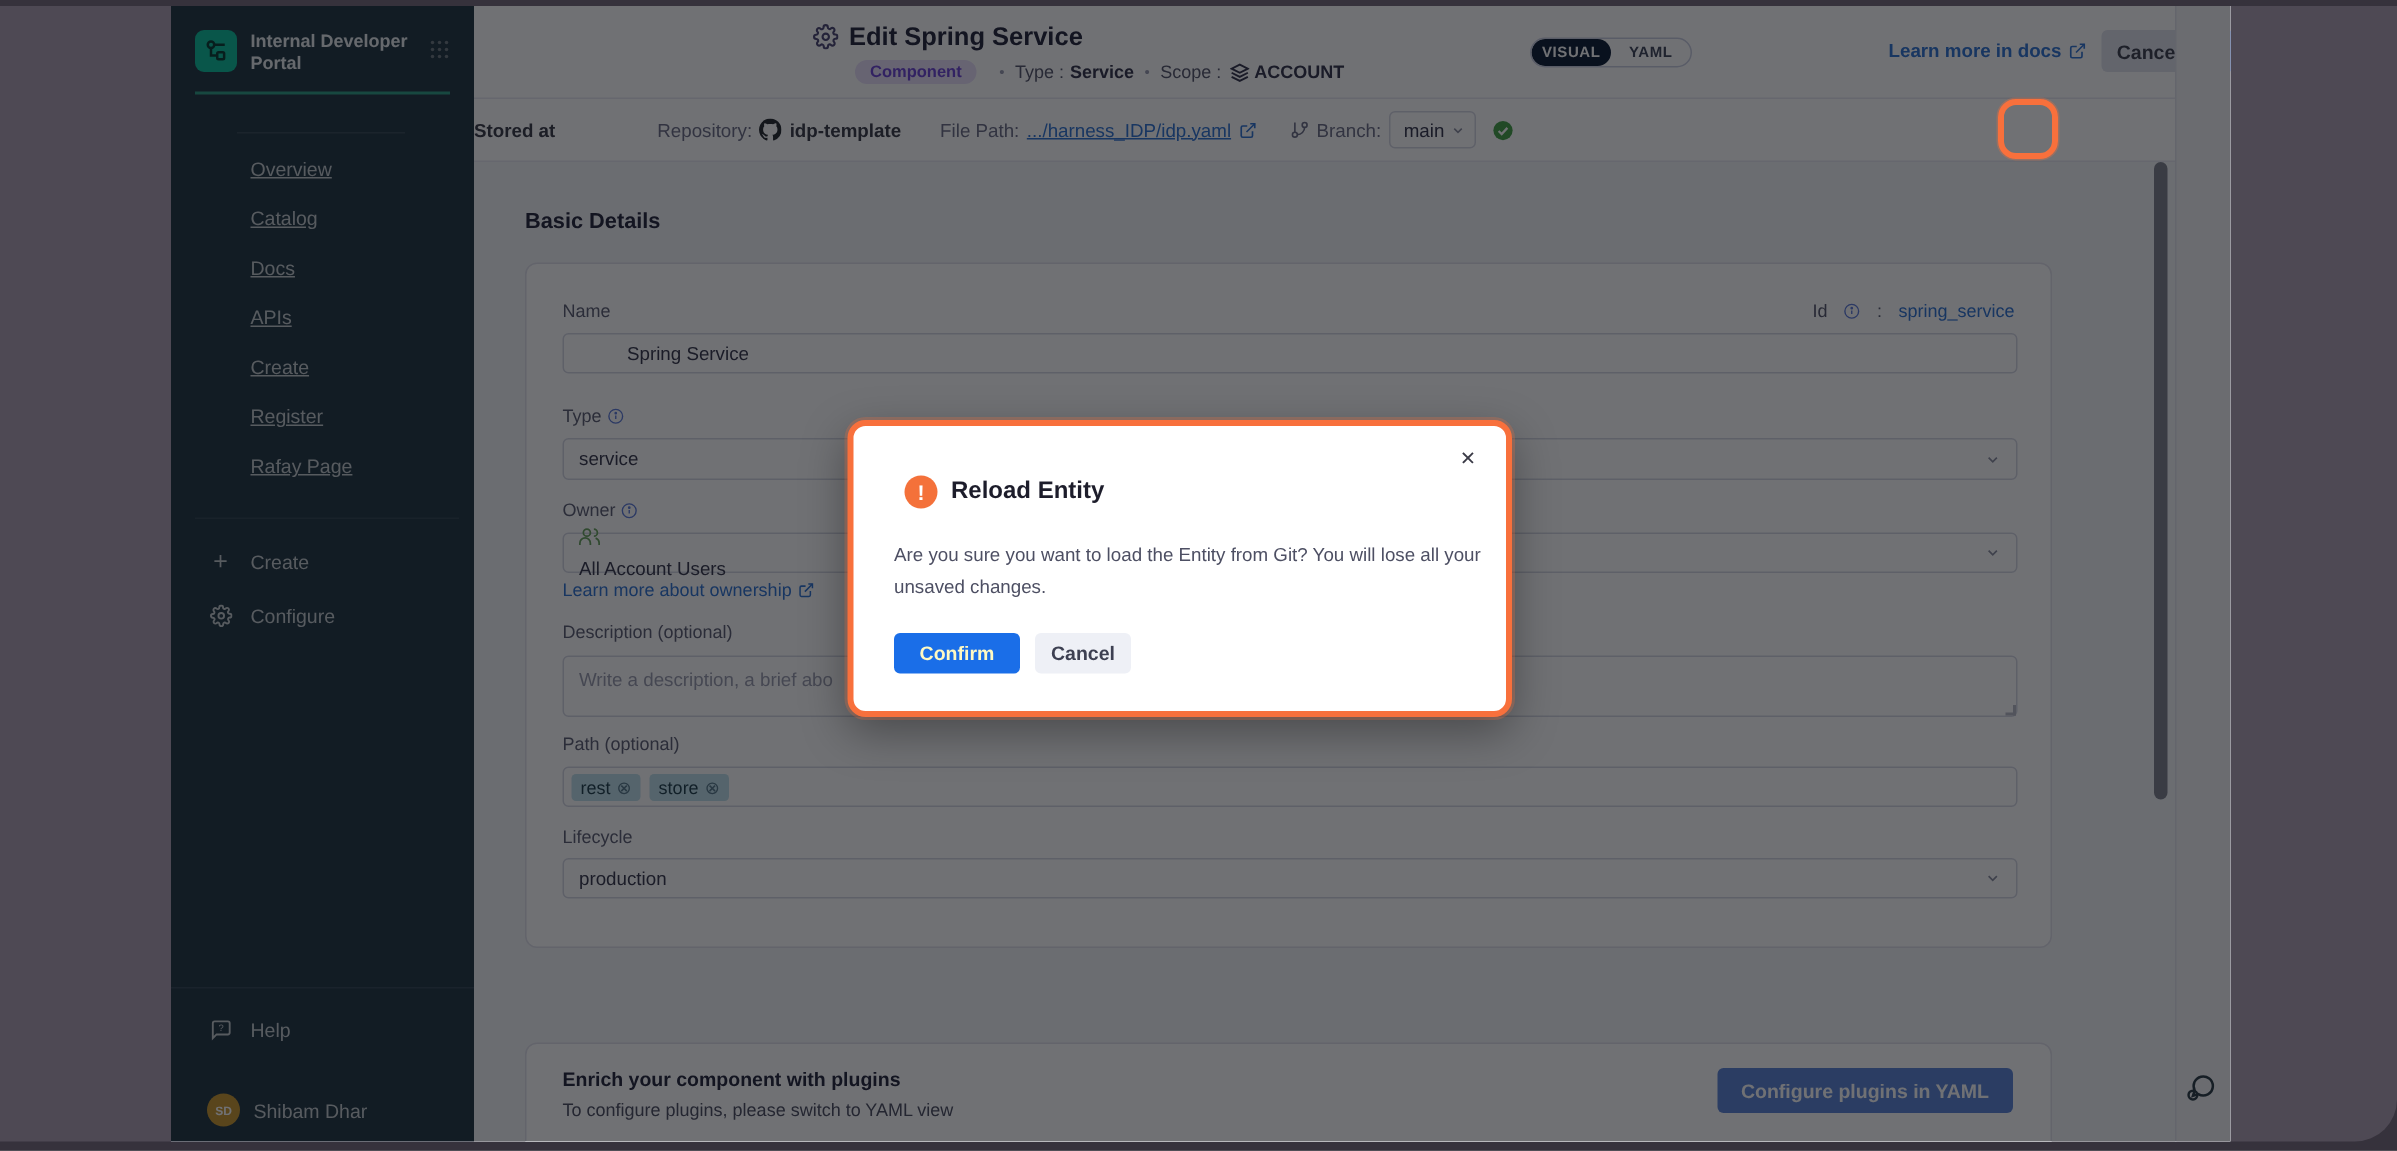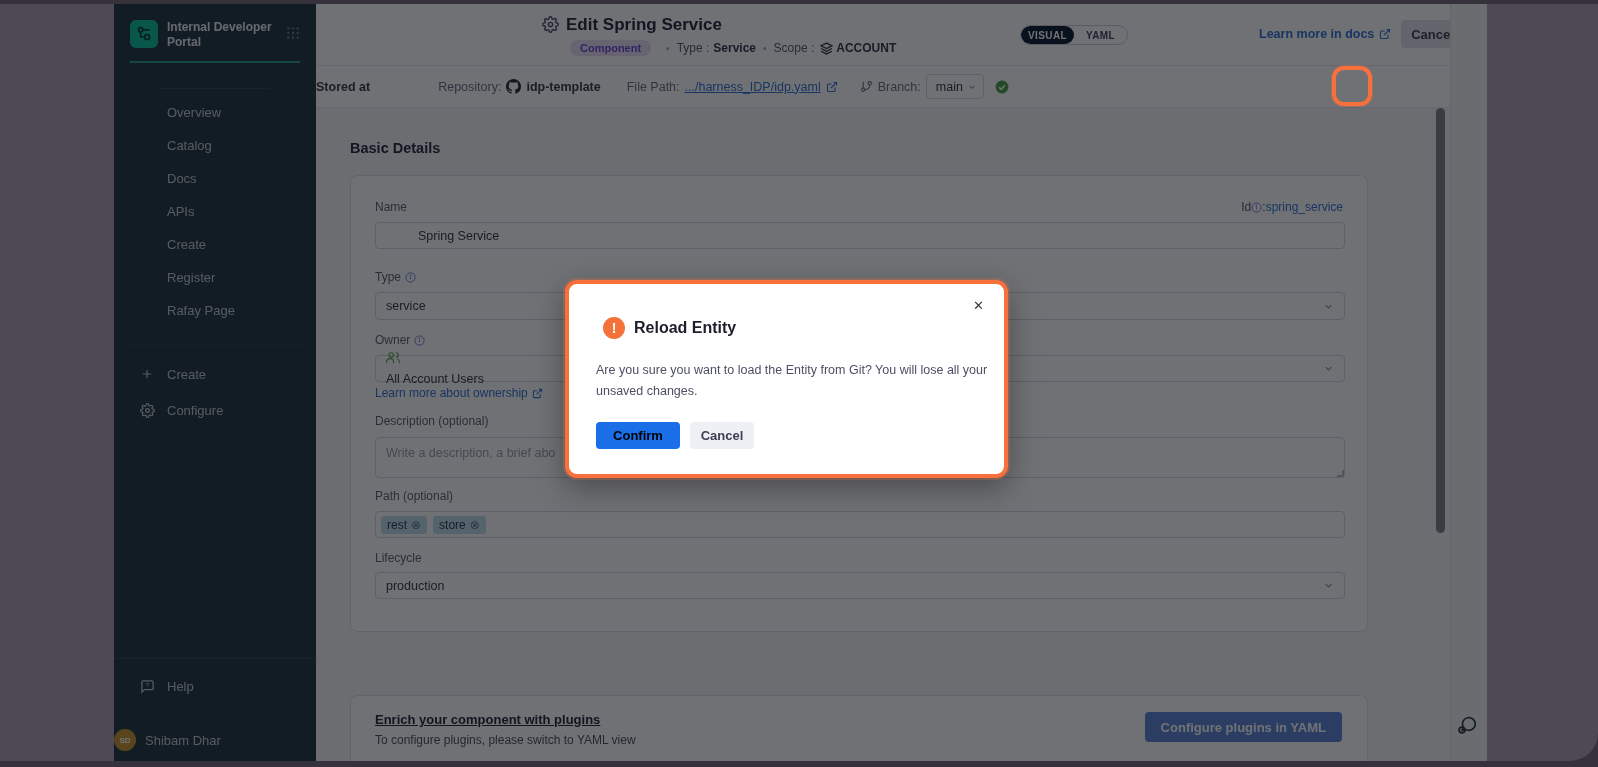--- a/index.html
+++ b/index.html
@@ -10,26 +10,26 @@
 
   
   .sidebar { position:absolute; left:0; top:0; width:202px; height:100%; background:#203542; z-index:1; }
   .logo-row { position:absolute; left:16px; top:16px; width:170px; display:flex; align-items:flex-start; }
   .logo-box { width:28px; height:28px; border-radius:6px; background:#0bbf9b; flex:0 0 auto; display:flex; align-items:center; justify-content:center; }
   .logo-title { margin-left:9px; color:#e8edef; font-size:12px; font-weight:bold; line-height:15px; white-space:pre-line; width:105px; }
   .grid-icon { margin-left:auto; margin-top:6px; }
   .logo-underline { position:absolute; left:16px; top:57px; width:170px; height:2px; background:#2c9e83; }
   .nav-divider { position:absolute; left:44px; top:84px; width:112px; height:1px; background:rgba(255,255,255,0.10); }
   .nav { position:absolute; left:0; top:92px; width:100%; }
-  .nav-item { height:33px; line-height:33px; padding-left:53px; color:#c4cbce; font-size:13px; cursor:pointer; }
+  .nav-item { height:33px; line-height:33px; padding-left:53px; color:#c4cbce; font-size:13px; cursor:pointer;text-decoration:underline; }
   .side-divider2 { position:absolute; left:16px; top:341px; width:176px; height:1px; background:rgba(255,255,255,0.08); }
   .side-action { position:absolute; left:0; width:100%; height:32px; display:flex; align-items:center; color:#c4cbce; font-size:13px; cursor:pointer; }
   .side-action .ic { width:16px; margin-left:26px; margin-right:11px; display:flex; }
   .side-bottom-divider { position:absolute; left:0; top:654px; width:202px; height:1px; background:rgba(255,255,255,0.09); }
-  .avatar { width:22px; height:22px; border-radius:50%; background:#c9972e; color:#fff; font-size:8px; font-weight:bold; display:flex; align-items:center; justify-content:center; margin-right:9px; }
+  .avatar { width:22px; height:22px; border-radius:50%; background:#c9972e; color:#fff; font-size:8px; font-weight:bold; display:flex; align-items:center; justify-content:center; margin-left:24px; margin-right:9px; }
 
   
   .header { position:absolute; left:202px; top:0; width:1134px; height:62px; background:#ffffff; border-bottom:1px solid #e6e7f0; z-index:1; }
   .h-title { position:absolute; left:250px; top:11px; font-size:17px; font-weight:bold; color:#23243a; }
   .gear-hd { position:absolute; left:226px; top:12px; }
   .badge-row { position:absolute; left:254px; top:36px; display:flex; align-items:center; font-size:12px; color:#55566b; }
   .comp-badge { background:#e9e0fb; color:#6d44d4; font-size:11px; font-weight:bold; border-radius:9px; padding:2px 10px; margin-right:8px; }
   .dot-sep { color:#9a9cb0; margin:0 7px; font-size:10px; }
   .bold-val { color:#33344a; font-weight:bold; margin-left:4px; }
   .scope-ic { margin:0 3px 0 6px; display:inline-flex; vertical-align:-2px; }
@@ -51,48 +51,48 @@
   
   .content { position:absolute; left:202px; top:104px; width:1134px; bottom:0; background:#f4f5f8; z-index:1; }
   .section-title { position:absolute; left:34px; top:32px; font-size:14.5px; font-weight:bold; color:#23243a; }
   .card { position:absolute; left:34px; width:1018px; background:#fff; border:1px solid #dfe0ea; border-radius:8px; }
   .card1 { top:67px; height:457px; }
   .card2 { top:587px; height:200px; }
   .f-label { position:absolute; left:24px; font-size:12px; color:#5c5e72; display:flex; align-items:center; gap:4px; }
   .f-input { position:absolute; left:24px; width:970px; height:27px; border:1px solid #d5d7e3; border-radius:4px; background:#fff; font-size:12.5px; color:#35364a; padding:0 10px; font-family:"Liberation Sans",sans-serif; display:flex; align-items:center; }
   input.f-input { display:block; line-height:25px;padding-left:42px; }
   .f-select { justify-content:space-between; cursor:pointer; }
-  .id-row { position:absolute; right:24px; top:24px; font-size:12px; color:#55566b; display:flex; align-items:center; gap:0; }
+  .id-row { position:absolute; right:24px; top:24px; font-size:12px; color:#55566b; display:flex; align-items:center; gap:11px; }
   .id-link { color:#2e72d2; cursor:pointer; }
   .own-link { position:absolute; left:24px; top:210px; font-size:12px; color:#2e72d2; display:flex; align-items:center; gap:4px; cursor:pointer; }
   textarea.f-area { position:absolute; left:24px; top:261px; width:970px; height:41px; border:1px solid #d5d7e3; border-radius:4px; resize:none; font-size:12.5px; padding:8px 10px; color:#35364a; font-family:"Liberation Sans",sans-serif; }
   textarea.f-area::placeholder { color:#9a9cae; }
   .tags-box { position:absolute; left:24px; top:335px; width:970px; height:27px; border:1px solid #d5d7e3; border-radius:4px; background:#fff; display:flex; align-items:center; gap:6px; padding:0 5px; }
   .tag-chip { background:#bfe0eb; color:#1d3d4a; border-radius:3px; font-size:12px; padding:2px 6px; display:flex; align-items:center; gap:4px; }
   .tag-x { color:#56788a; font-size:12px; cursor:pointer; }
   .chev { color:#8b8ea0; }
   .resize-handle { position:absolute; left:986px; top:294px; width:7px; height:7px; border-right:2px solid #b7b9c6; border-bottom:2px solid #b7b9c6; transform:rotate(0deg); }
 
-  .card2 .p-title { position:absolute; left:24px; top:16px; font-size:13px; font-weight:bold; color:#23243a;text-decoration:underline; }
+  .card2 .p-title { position:absolute; left:24px; top:16px; font-size:13px; font-weight:bold; color:#23243a; }
   .card2 .p-sub { position:absolute; left:24px; top:37px; font-size:12px; color:#4b4d60; }
   .btn-plugins { position:absolute; right:25px; top:16px; height:30px; padding:0 16px; background:#5b84d7; color:#fff; }
 
   
   .right-band { position:absolute; left:1336px; top:0; width:37px; height:100%; background:#f2f3f6; border-left:1px solid #e2e3ec; z-index:1; }
   .scroll-thumb { position:absolute; left:1322px; top:104px; width:9px; height:425px; background:#7e828e; border-radius:5px; z-index:2; }
   .chat-widget { position:absolute; left:1342px; top:710px; z-index:2; cursor:pointer; }
 
   
   .scrim { position:absolute; inset:0; background:rgba(8,10,16,0.58); z-index:50; }
   .modal { position:absolute; left:451px; top:276px; width:443px; height:198px; background:#fff; border:4px solid #f8703c; border-radius:12px; z-index:60; box-shadow:0 0 0 2px rgba(248,112,60,0.25), 0 10px 30px rgba(0,0,0,0.35); }
   .modal-close { position:absolute; right:20px; top:14px; font-size:13px; color:#3a3a46; cursor:pointer; }
   .warn-circle { position:absolute; left:34px; top:33px; width:22px; height:22px; border-radius:50%; background:#f4713a; color:#fff; font-weight:bold; font-size:14px; display:flex; align-items:center; justify-content:center; }
   .modal-title { position:absolute; left:65px; top:35px; font-size:16px; font-weight:bold; color:#1d1d2b; }
   .modal-body { position:absolute; left:27px; top:76px; width:392px; font-size:12.5px; line-height:21px; color:#4d4f63; white-space:pre-line; }
-  .btn-confirm { position:absolute; left:27px; top:138px; width:84px; height:27px; background:#1a6ee8; color:#000000; }
+  .btn-confirm { position:absolute; left:27px; top:138px; width:84px; height:27px; background:#1a6ee8; color:#fef9c3; }
   .btn-mcancel { position:absolute; left:121px; top:138px; width:64px; height:27px; background:#eef0f6; color:#3d4052; }
   .annot-ring { position:absolute; left:1218px; top:62px; width:40px; height:40px; border:4px solid #f8703c; border-radius:12px; z-index:70; box-shadow:0 0 0 1px rgba(248,112,60,0.3); }
 
   svg { display:block; }
 </style>
 </head>
 <body>
 
 <div class="purple-bg"></div>
 

